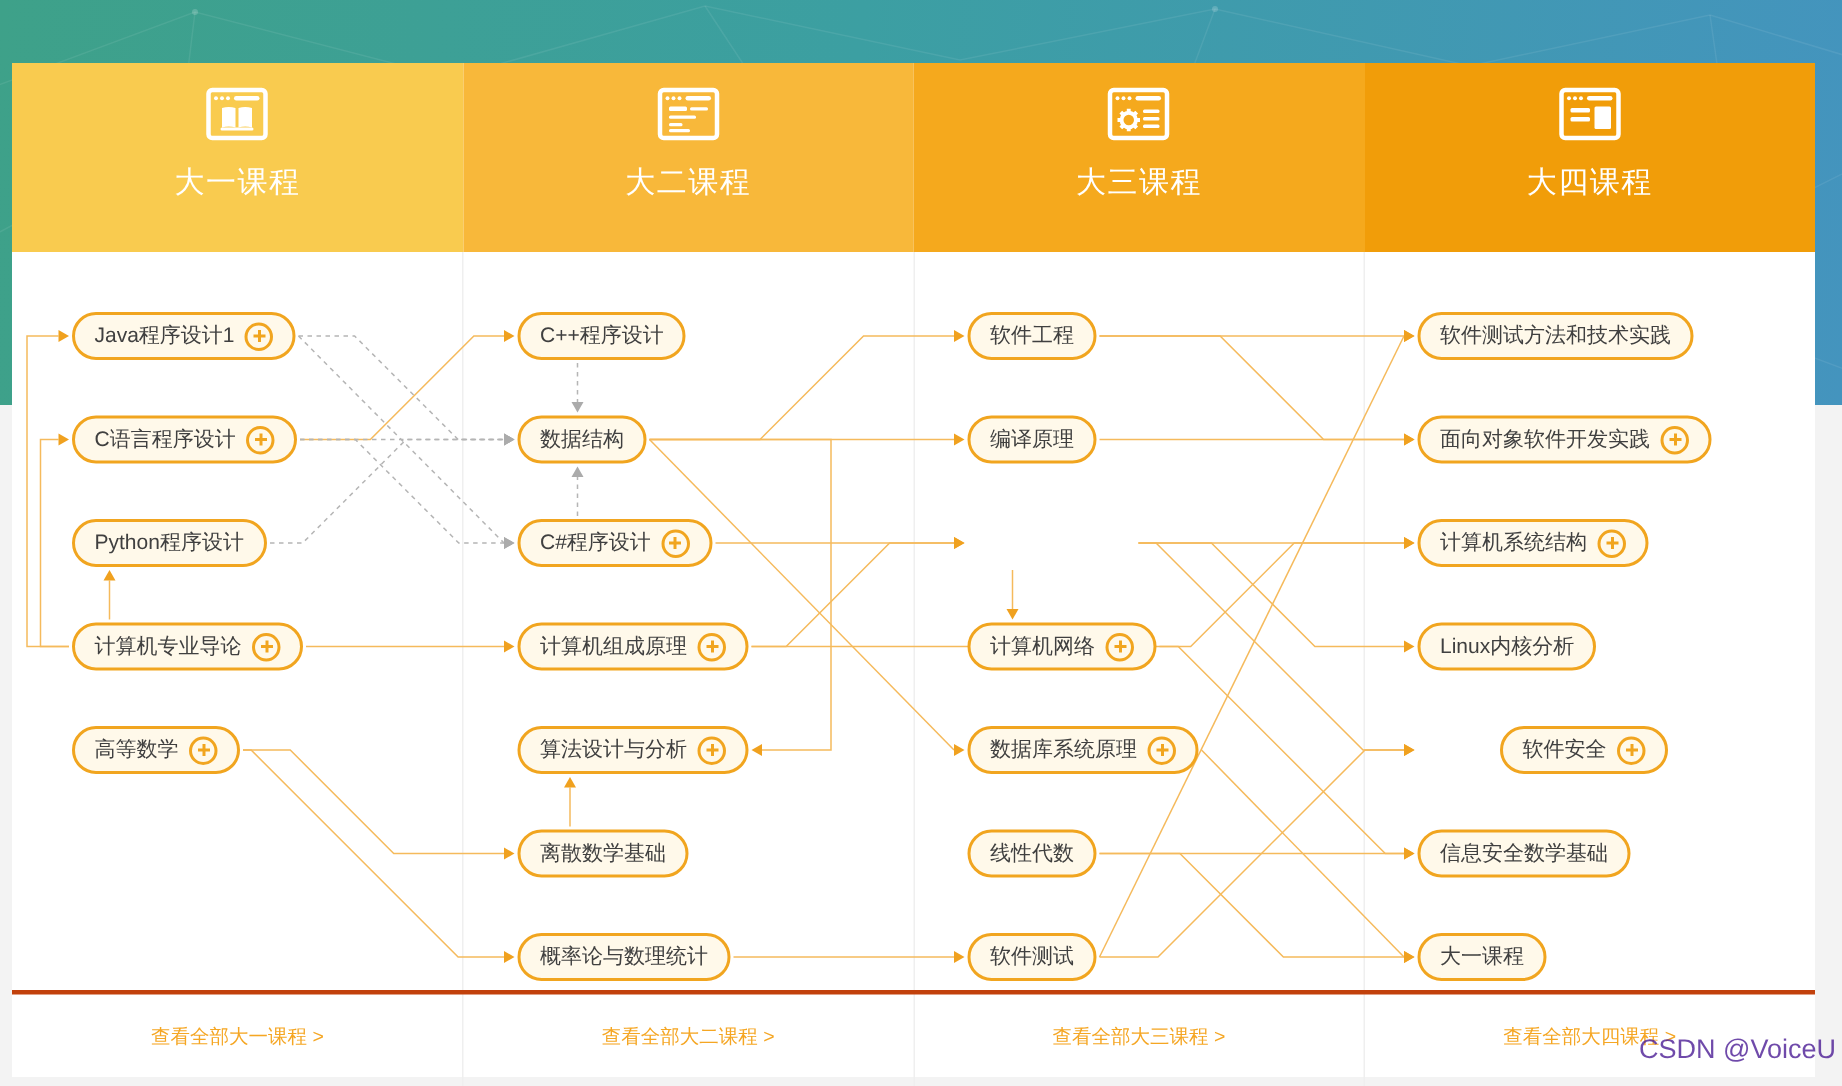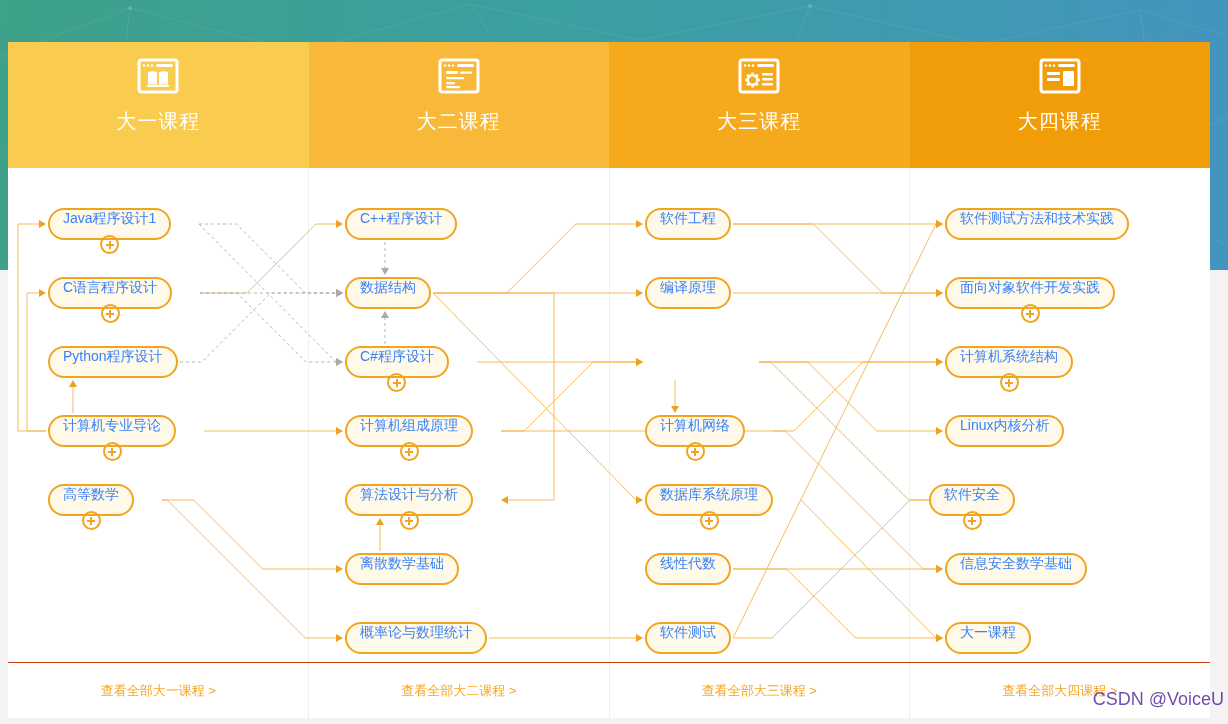--- a/index.html
+++ b/index.html
@@ -15,29 +15,29 @@
   .headers{display:flex;height:126px;}
   .header{flex:1 1 0;display:flex;flex-direction:column;align-items:center;
     padding-top:13px;box-sizing:border-box;cursor:pointer;}
   .hicon{width:44px;height:44px;display:block;}
   .htitle{color:#FFFFFF;font-size:20px;margin-top:9px;letter-spacing:1px;}
   .content{position:relative;height:523px;}
   .vdiv{position:absolute;top:0;width:1px;height:578px;background:#EFEFEF;}
   #edges{position:absolute;left:0;top:0;}
   .pill{position:absolute;height:32px;box-sizing:border-box;display:inline-flex;
     align-items:center;gap:7px;padding:0 13px;background:#FFF9EA;
-    border:2px solid #F1A51F;border-radius:17px;font-size:14px;color:#3b82f6;
-    white-space:nowrap;cursor:pointer;z-index:3;flex-direction:column;}
+    border:2px solid #F1A51F;border-radius:17px;font-size:14px;color:#404040;
+    white-space:nowrap;cursor:pointer;z-index:3;}
   .plus{width:19px;height:19px;border:2px solid #F1A51F;border-radius:50%;
     box-sizing:border-box;position:relative;flex:0 0 auto;cursor:pointer;}
   .plus::before,.plus::after{content:"";position:absolute;background:#F1A51F;}
   .plus::before{left:3.5px;top:6.5px;width:8px;height:2px;}
   .plus::after{left:6.5px;top:3.5px;width:2px;height:8px;}
   .footer{position:absolute;left:0;bottom:0;width:100%;height:55px;
-    border-top:1px solid #c2410c;display:flex;}
+    border-top:3px solid #c2410c;display:flex;}
   .fcell{flex:1 1 0;display:flex;align-items:center;justify-content:center;}
   .flink{color:#F5A623;font-size:13px;text-decoration:none;cursor:pointer;}
   .watermark{position:absolute;right:4px;top:689px;color:#4c1d95;opacity:.8;
     font-size:18px;z-index:5;}
 </style>
 </head>
 <body>
 
 <div class="banner">
   <svg width="1228" height="270">
@@ -268,21 +268,21 @@
         <span>面向对象软件开发实践</span>
         <span class="plus"></span>
       </div>
       <div class="pill" style="left: 937px; top: 178px;">
         <span>计算机系统结构</span>
         <span class="plus"></span>
       </div>
       <div class="pill" style="left: 937px; top: 247px;">
         <span>Linux内核分析</span>
       </div>
-      <div class="pill" style="left: 921px; top: 316px; align-items: center;">
+      <div class="pill" style="left: 992px; top: 316px; align-items: center;">
         <span>软件安全</span>
         <span class="plus"></span>
       </div>
       <div class="pill" style="left: 937px; top: 385px;">
         <span>信息安全数学基础</span>
       </div>
       <div class="pill" style="left: 937px; top: 454px;">
         <span>大一课程</span>
       </div>
     </div>

